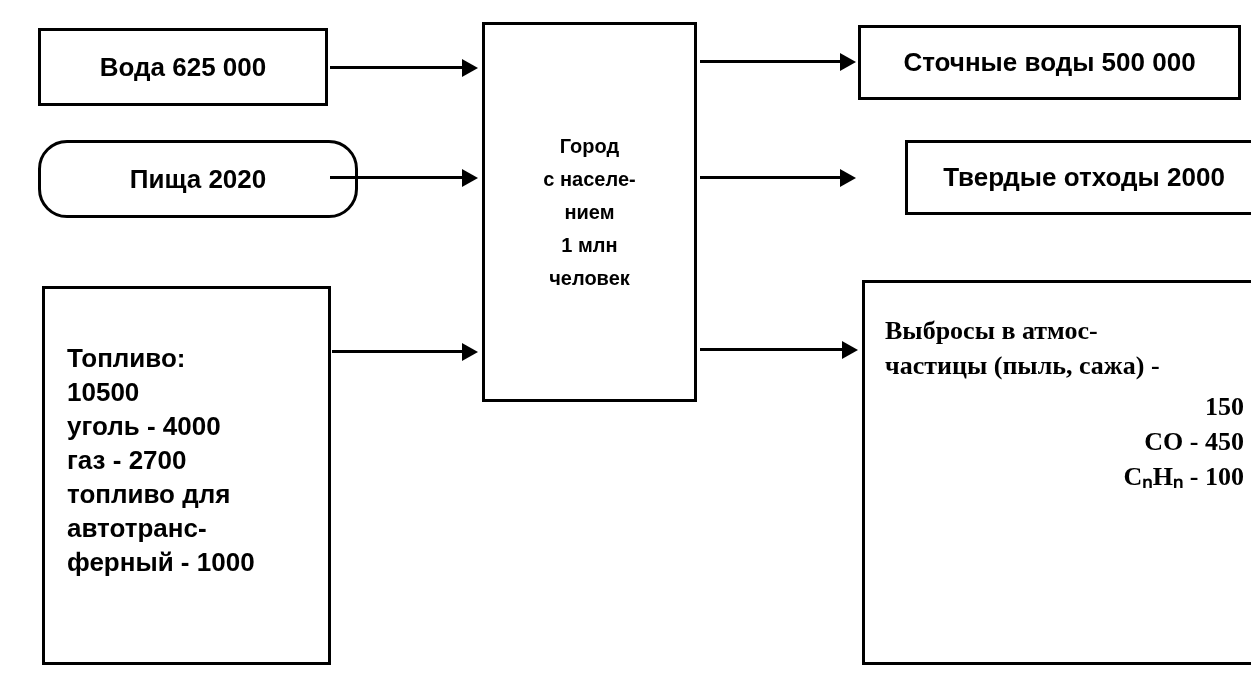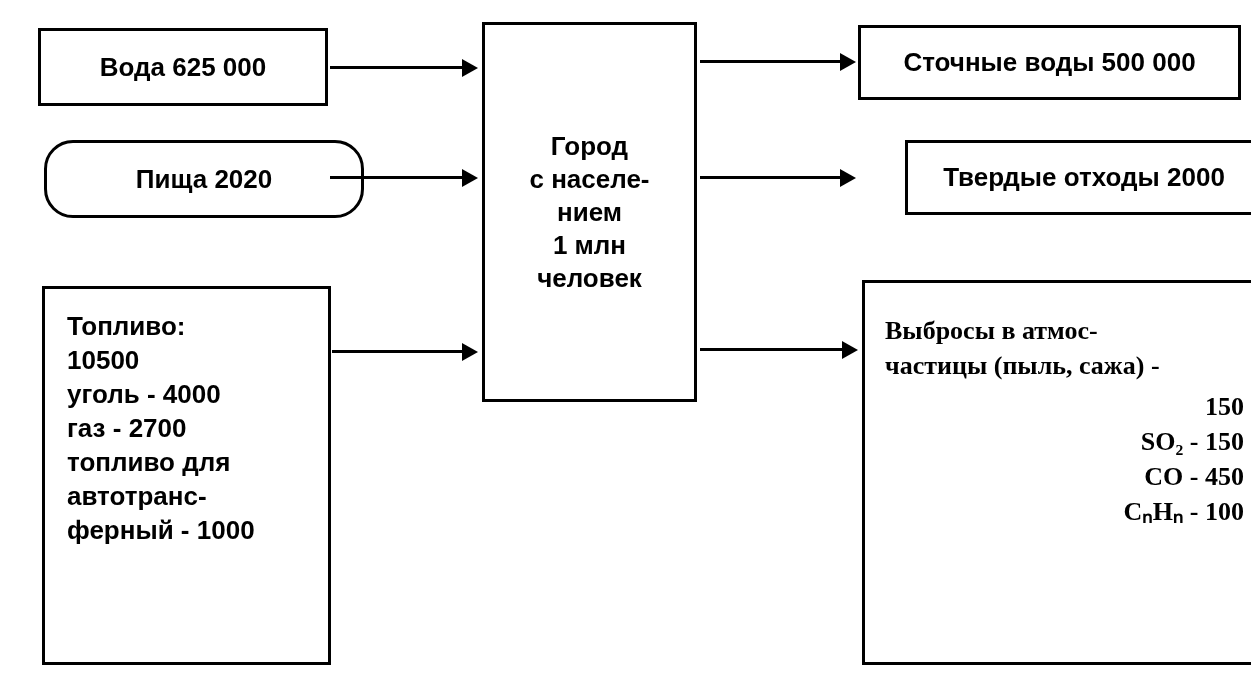--- a/index.html
+++ b/index.html
@@ -9,29 +9,29 @@
     font-weight:bold; color:#000; overflow:hidden;
   }
   .box {
     position:absolute; border:3px solid #000; box-sizing:border-box;
     background:#fff;
   }
   .center-text { display:flex; align-items:center; justify-content:center; text-align:center; }
   .label { font-size:26px; white-space:nowrap; }
 
   #box-water      { left:38px;  top:28px;  width:290px; height:78px; }
-  #box-food       { left:44px;  top:140px; width:320px; height:78px;border-radius:29px; }
-  #box-fuel       { left:42px;  top:286px; width:289px; height:379px; padding:20px 8px 0 22px; }
+  #box-food       { left:38px;  top:140px; width:320px; height:78px;border-radius:29px; }
+  #box-fuel       { left:42px;  top:286px; width:289px; height:379px; padding:52px 8px 0 22px; }
   #box-city       { left:482px; top:22px;  width:215px; height:380px; }
   #box-wastewater { left:858px; top:25px;  width:383px; height:75px; }
   #box-solid      { left:858px; top:140px; width:358px; height:75px;margin-left:47px; }
   #box-emissions  { left:862px; top:280px; width:425px; height:385px; padding:30px 0 0 20px;font-family:Liberation Serif, serif; }
 
   .tline { font-size:26px; line-height:34px; white-space:nowrap; }
-  .city-lines { font-size:26px; line-height:33px; text-align:center; }
+  .city-lines { font-size:20px; line-height:33px; text-align:center; }
   #box-emissions .tline { line-height:35px; }
   .right-block { margin-top:6px; text-align:right; padding-right:40px; }
   .right-block .tline { line-height:37px; }
 
   .arrow { position:absolute; height:3px; background:#000; }
   .arrow::after {
     content:""; position:absolute; right:-16px; top:50%;
     transform:translateY(-50%); width:0; height:0;
     border-left:16px solid #000;
     border-top:9px solid transparent;
@@ -83,21 +83,20 @@
 
   <div class="box center-text" id="box-solid">
     <span class="label">Твердые отходы 2000</span>
   </div>
 
   <div class="box" id="box-emissions">
     <div class="tline">Выбросы в атмос-</div>
     <div class="tline">частицы (пыль, сажа) -</div>
     <div class="right-block">
       <div class="tline">150</div>
-      <div class="tline">SO₂ - 150</div>
       <div class="tline">CO - 450</div>
       <div class="tline">CₙHₙ - 100</div>
     </div>
   </div>
 
   <div class="arrow" id="arrow-in-1"></div>
   <div class="arrow" id="arrow-in-2"></div>
   <div class="arrow" id="arrow-in-3"></div>
   <div class="arrow" id="arrow-out-1"></div>
   <div class="arrow" id="arrow-out-2"></div>

